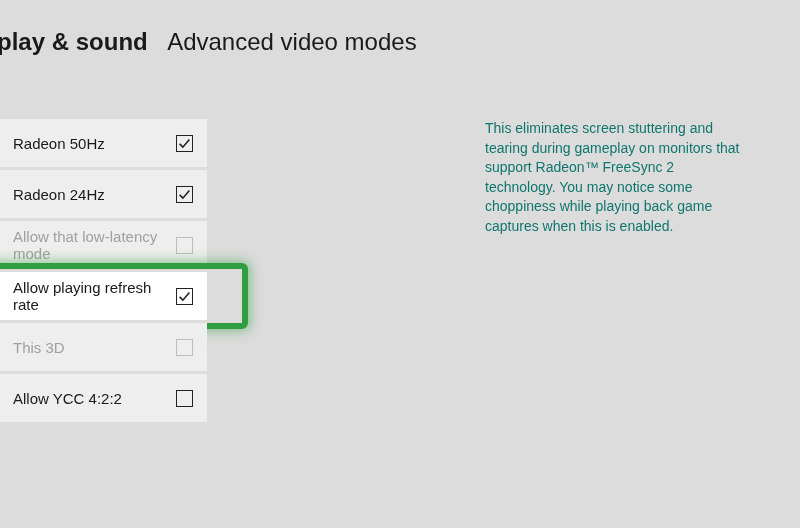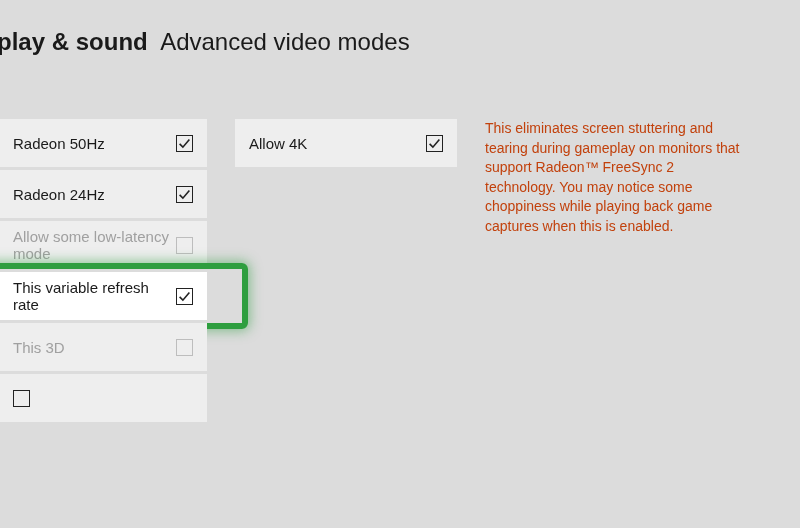--- a/index.html
+++ b/index.html
@@ -17,21 +17,21 @@
     }
     .header-title {
       font-size: 24px;
       font-weight: 600;
       display: inline;
     }
     .header-sub {
       font-size: 24px;
       font-weight: 300;
       display: inline;
-      margin-left: 8px;
+      margin-left: 15px;
     }
     .content {
       display: flex;
       margin-top: 63px;
       gap: 28px;
     }
     .col1 {
       width: 230px;
       margin-left: -23px;
       display: flex;
@@ -41,21 +41,21 @@
     .col2 {
       width: 222px;
       display: flex;
       flex-direction: column;
       gap: 3px;
     }
     .desc {
       width: 260px;
       font-size: 14px;
       line-height: 1.4;
-      color: #c2410c;
+      color: #0f766e;
     }
     .setting-row {
       background: #eeeeee;
       height: 48px;
       display: flex;
       align-items: center;
       justify-content: space-between;
       padding: 0 14px 0 14px;
       font-size: 15px;
       position: relative;
@@ -117,45 +117,38 @@
       </div>
       <div class="setting-row">
         <span>Radeon 24Hz</span>
         <span class="checkbox checked">
           <svg viewBox="0 0 16 16">
             <polyline points="2,8.5 6,12.5 14,3" fill="none" stroke="#222" stroke-width="2"></polyline>
           </svg>
         </span>
       </div>
       <div class="setting-row disabled">
-        <span>Allow some low-latency mode</span>
+        <span>Allow that low-latency mode</span>
         <span class="checkbox"></span>
       </div>
       <div class="highlight-wrap">
         <div class="setting-row">
-          <span>This variable refresh rate</span>
+          <span>Allow playing refresh rate</span>
           <span class="checkbox checked">
             <svg viewBox="0 0 16 16">
               <polyline points="2,8.5 6,12.5 14,3" fill="none" stroke="#222" stroke-width="2"></polyline>
             </svg>
           </span>
         </div>
       </div>
       <div class="setting-row disabled">
         <span>This 3D</span>
         <span class="checkbox"></span>
       </div>
       <div class="setting-row">
+        <span>Allow YCC 4:2:2</span>
         <span class="checkbox"></span>
       </div>
     </div>
   <div class="col2" id="col2">
-      <div class="setting-row">
-        <span>Allow 4K</span>
-        <span class="checkbox checked">
-          <svg viewBox="0 0 16 16">
-            <polyline points="2,8.5 6,12.5 14,3" fill="none" stroke="#222" stroke-width="2"></polyline>
-          </svg>
-        </span>
-      </div>
     </div>
   <div class="desc">This eliminates screen stuttering and tearing during gameplay on monitors that support Radeon™ FreeSync 2 technology. You may notice some choppiness while playing back game captures when this is enabled.</div>
 </div>
 
 </body></html>

